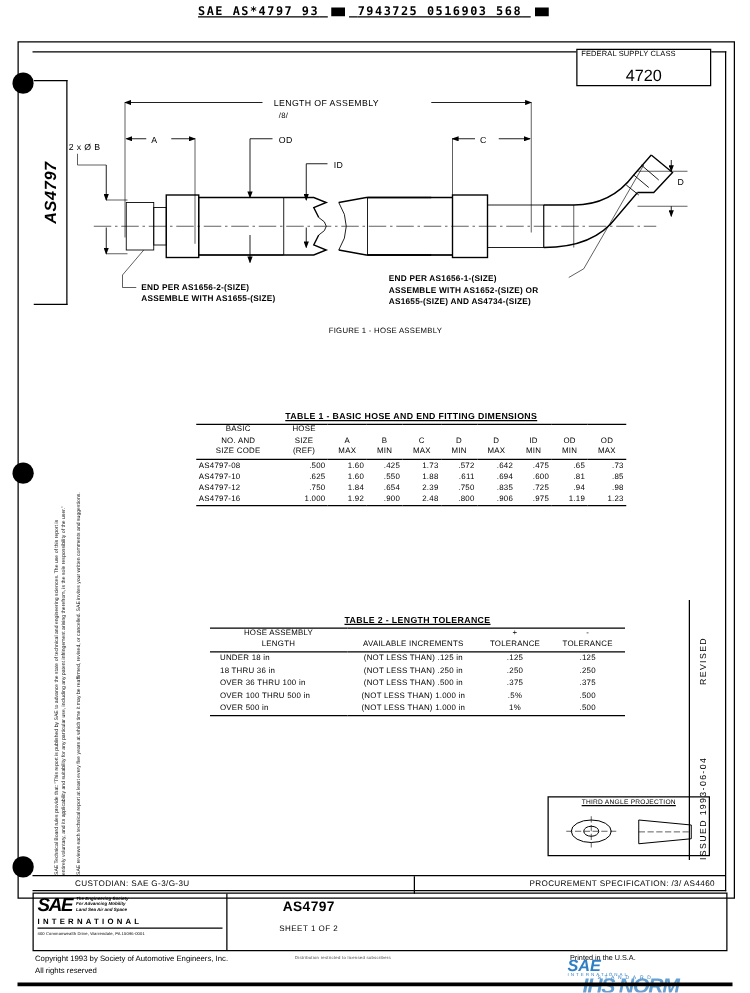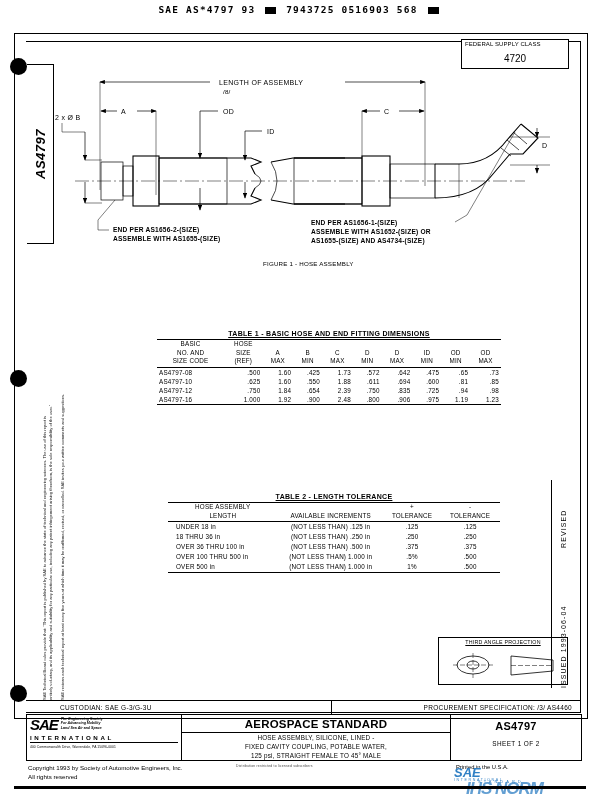--- a/index.html
+++ b/index.html
@@ -6,21 +6,21 @@
   body{
     width:600px;height:794px;position:relative;overflow:hidden;
     font-family:"Liberation Sans", sans-serif;color:#000;
   }
   .page{position:absolute;inset:0;}
 
   
   #barcode-header{
     position:absolute;left:0;top:4px;width:600px;text-align:center;
     font-family:"DejaVu Sans Mono", monospace;font-size:9.5px;
-    letter-spacing:1.2px;font-weight:700;white-space:nowrap;
+    letter-spacing:1.2px;font-weight:700;white-space:nowrap;text-decoration:underline;
   }
   .blk{display:inline-block;width:11px;height:7px;background:#000;vertical-align:middle;margin:0 3px;}
 
   
   #outer-frame{
     position:absolute;left:14px;top:33px;width:572px;height:684px;
     border:1.6px solid #000;
   }
   #inner-frame{
     position:absolute;left:26px;top:41px;width:554px;height:670px;
@@ -52,21 +52,21 @@
   #legal-1{left:43px;top:700px;width:460px;}
   #legal-2{left:49px;top:700px;width:460px;}
   #legal-4{left:61px;top:700px;width:460px;}
 
   
   #fsc-box{
     position:absolute;left:461px;top:39px;width:106px;height:28px;
     border:1.1px solid #000;background:#fff;
   }
   #fsc-label{position:absolute;left:3px;top:1px;font-size:6px;letter-spacing:.1px;}
-  #fsc-value{position:absolute;left:0;right:0;top:13px;text-align:center;font-size:10px;}
+  #fsc-value{position:absolute;left:0;right:0;top:13px;text-align:center;font-size:13px;}
 
   
   #drawing{position:absolute;left:55px;top:70px;width:512px;height:210px;}
   #drawing svg{display:block;}
   .dtxt{font-family:"Liberation Sans", sans-serif;font-size:7px;fill:#000;letter-spacing:.3px;}
   .dtxt-sm{font-family:"Liberation Sans", sans-serif;font-size:6.2px;fill:#000;letter-spacing:.2px;}
   .dtxt-b{font-family:"Liberation Sans", sans-serif;font-size:6.6px;fill:#000;font-weight:bold;letter-spacing:.2px;}
   .ln{stroke:#000;stroke-width:.7;fill:none;}
   .ln-thin{stroke:#000;stroke-width:.5;fill:none;}
   .ln-th{stroke:#000;stroke-width:1.1;fill:none;}
@@ -493,26 +493,20 @@
       <div id="sae-logo-wrap">
         <div id="sae-mark">SAE</div>
         <div id="sae-tag">
           The Engineering Society<br>For Advancing Mobility<br>Land Sea Air and Space
         </div>
       </div>
       <div id="sae-intl">INTERNATIONAL</div>
       <div id="sae-rule"></div>
       <div id="sae-addr">400 Commonwealth Drive, Warrendale, PA 15096-0001</div>
     </div>
-    <div id="tb-center">
-      <div id="tb-std-title">AEROSPACE STANDARD</div>
-      <div class="tb-desc">HOSE ASSEMBLY, SILICONE, LINED -</div>
-      <div class="tb-desc">FIXED CAVITY COUPLING, POTABLE WATER,</div>
-      <div class="tb-desc">125 psi, STRAIGHT FEMALE TO 45° MALE</div>
-    </div>
     <div id="tb-right">
       <div id="tb-docno">AS4797</div>
       <div id="tb-sheet">SHEET 1 OF 2</div>
     </div>
   </div>
 
   <div id="footer">
     <div id="copyright">
       <span>Copyright  1993  by Society of Automotive Engineers, Inc.</span><br>
       <span>All rights reserved</span>

